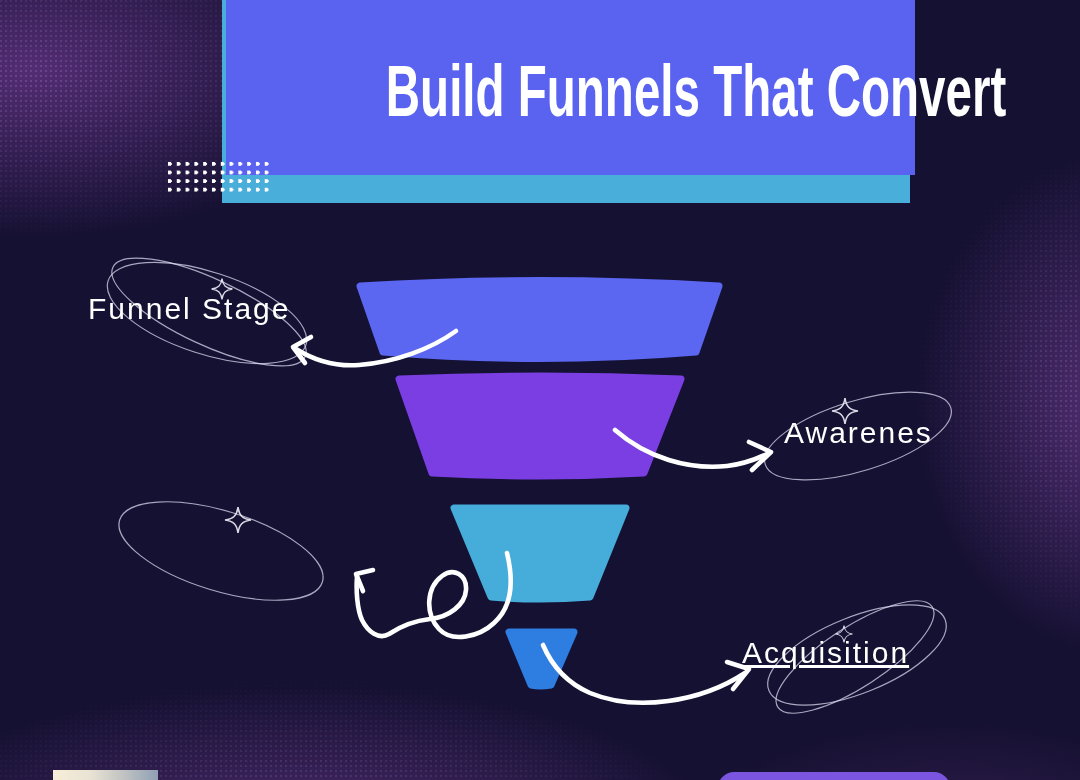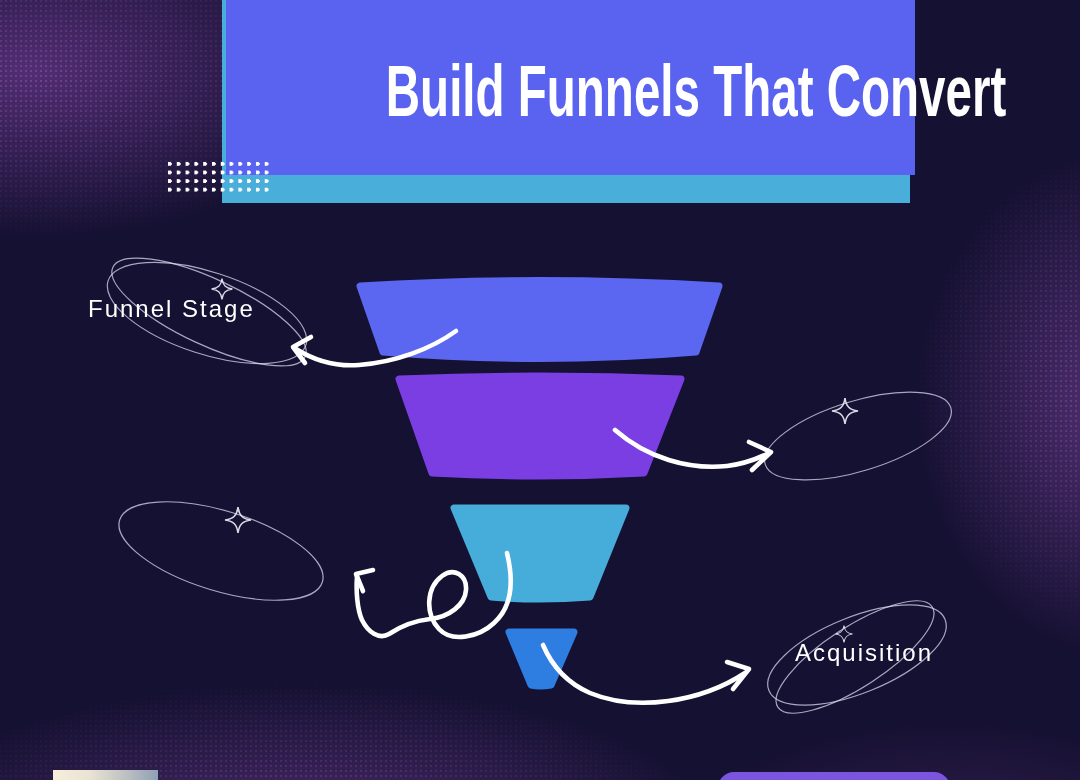--- a/index.html
+++ b/index.html
@@ -51,27 +51,27 @@
     background-size:8.8px 8.6px;
   }
   svg.scene{position:absolute;left:0;top:0;}
   .funnel-seg{stroke-width:7;stroke-linejoin:round;}
   .arrow{fill:none;stroke:#ffffff;stroke-width:4.6;stroke-linecap:round;stroke-linejoin:round;}
   .arrow-head{fill:none;stroke:#ffffff;stroke-width:4.6;stroke-linecap:round;stroke-linejoin:round;}
   .deco-ellipse{fill:none;stroke:rgba(226,224,246,.72);stroke-width:1.2;}
   .sparkle{fill:none;stroke:rgba(240,239,252,.9);stroke-width:1.6;}
   .stage-label{
     position:absolute;color:#ffffff;
-    font-size:24px;line-height:36px;font-weight:400;letter-spacing:2px;
+    font-size:30px;line-height:36px;font-weight:400;letter-spacing:2px;
     white-space:nowrap;
   }
   .label-stage{left:88px;top:291px;}
   .label-awareness{left:784px;top:415px;}
   .label-consideration{left:117px;top:528px;}
-  .label-acquisition{left:795px;top:635px;}
+  .label-acquisition{left:742px;top:635px;text-decoration:underline;}
   .bottom-chip{
     position:absolute;left:53px;top:770px;width:105px;height:14px;
     background:linear-gradient(90deg,#f8eed9 0%,#e9e3d4 35%,#c3c5c3 65%,#8fa0b5 100%);
   }
   .bottom-pill{
     position:absolute;left:718px;top:772px;width:232px;height:16px;
     background:#7b55e0;border-radius:20px 20px 0 0;
   }
 </style>
 </head>
@@ -130,18 +130,19 @@
                C 379,640 368,632 362,620 C 357,609 356,590 357,577"></path>
       <path class="arrow-head" d="M 373,570 L 356,574 L 363,591"></path>
     </g>
     <g>
       <path class="arrow" d="M 543,645 C 552,666 567,683 590,693 C 636,712 701,702 745,673"></path>
       <path class="arrow-head" d="M 727,662 L 749,669 L 733,689"></path>
     </g>
   </svg>
 
   <div class="stage-label label-stage">Funnel Stage</div>
+  <div class="stage-label label-awareness">Awarenes</div>
   <div class="stage-label label-acquisition">Acquisition</div>
 
   <div class="bottom-chip"></div>
   <div class="bottom-pill"></div>
 
 </div>
 
 </body></html>

